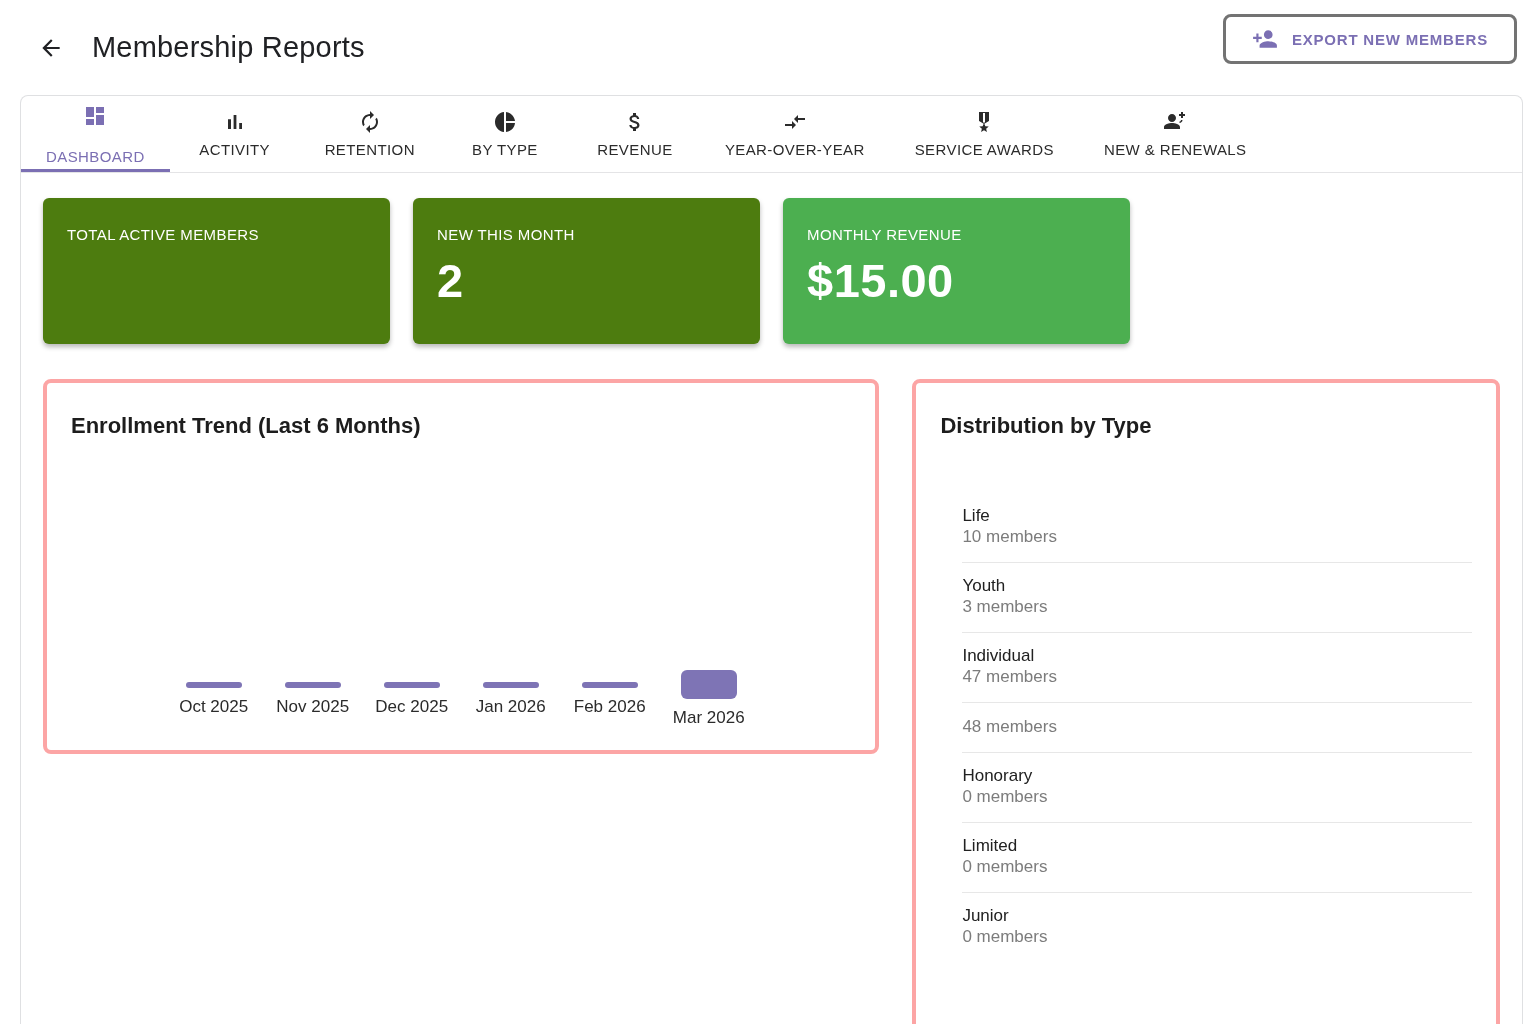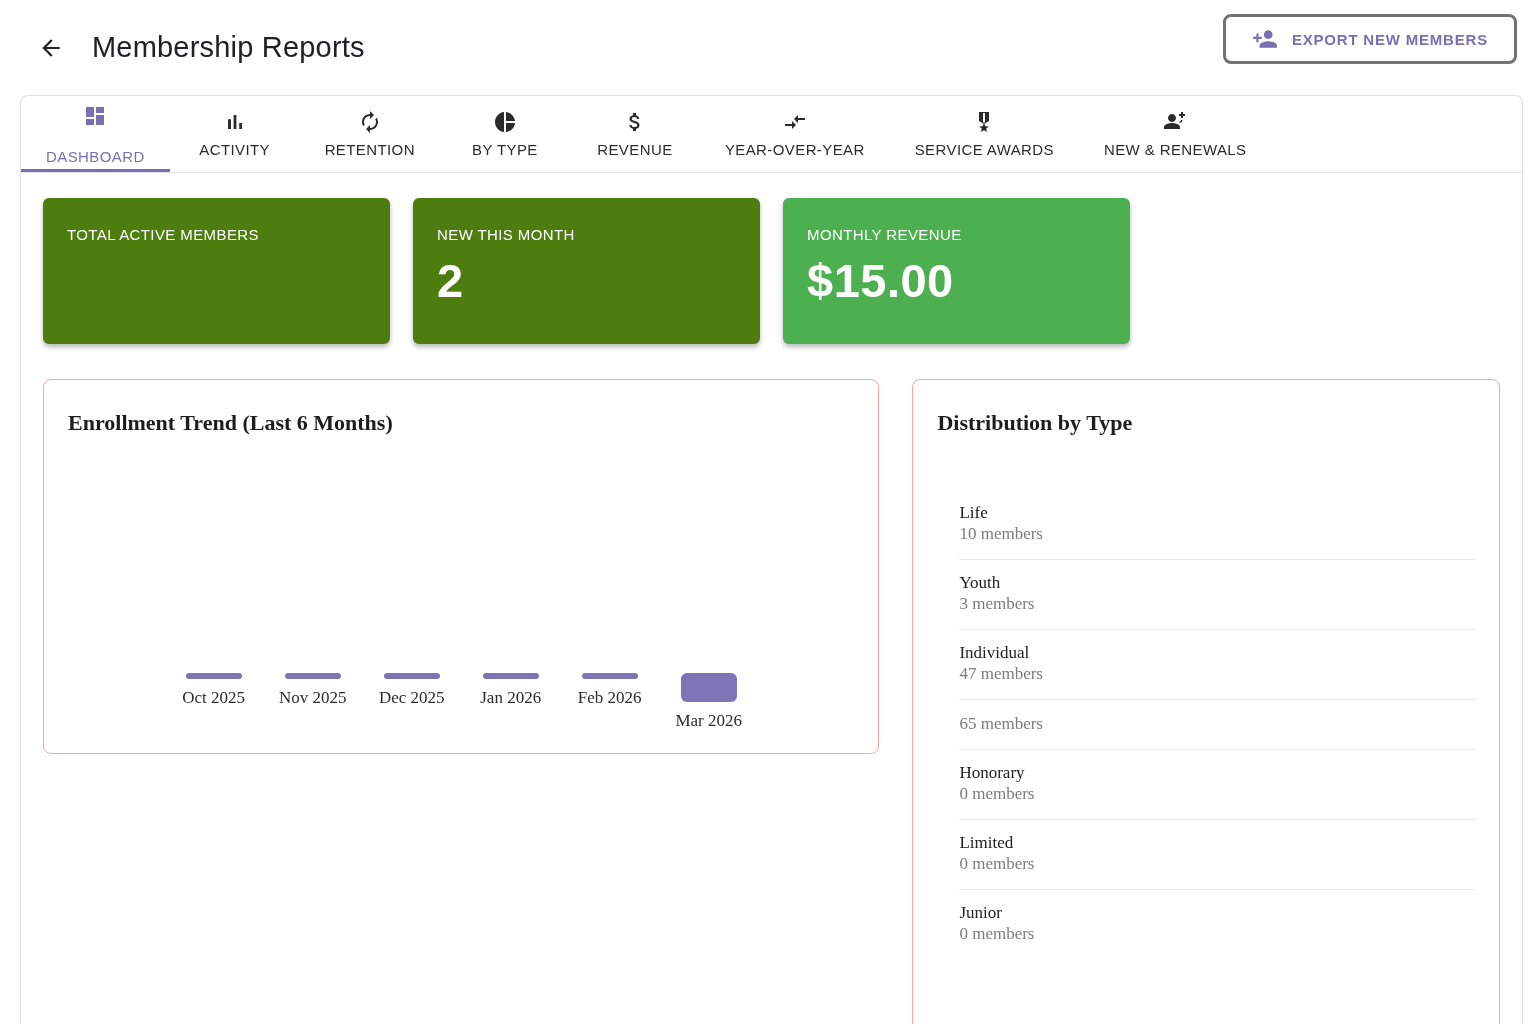--- a/index.html
+++ b/index.html
@@ -49,26 +49,26 @@
   .cards { display:flex; gap:23px; padding:25px 22px 0; }
   .stat-card {
     width:347px; height:146px; border-radius:6px; padding:28px 24px;
     color:#fff; box-shadow:0 3px 5px rgba(0,0,0,0.28);
   }
   .stat-label { font-size:15px; font-weight:500; letter-spacing:0.4px; }
   .stat-value { font-size:47px; font-weight:700; margin-top:10px; letter-spacing:0.5px; }
 
   
   .panels { display:flex; gap:33px; padding:35px 22px 0; align-items:flex-start; }
-  .panel { background:#fff; border:1px solid #fca5a5; border-radius:8px;font-family:Liberation Serif, serif; }
+  .panel { background:#fff; border:4px solid #fca5a5; border-radius:8px; }
   .panel-title { font-size:22px; font-weight:700; color:#1d1d1d; }
 
   .enroll-panel { width:837px; height:375px; padding:30px 24px 24px; position:relative; }
   .chart { position:absolute; left:24px; right:24px; bottom:22px; }
-  .chart-cols { display:flex; justify-content:center; align-items:flex-start; }
+  .chart-cols { display:flex; justify-content:center; align-items:center; }
   .chart-col { width:99px; display:flex; flex-direction:column; align-items:center; justify-content:flex-end; }
   .bar { width:56px; background:#7e74b5; border-radius:5px; }
   .col-label { margin-top:9px; font-size:17px; color:#2b2b2b; white-space:nowrap; }
 
   .dist-panel { width:588px; height:720px; padding:30px 24px 24px; }
   .dist-list { margin-top:54px; padding-left:22px; }
   .dist-row { padding:13px 0 15px; border-bottom:1px solid #e7e7e7; }
   .dist-row:last-child { border-bottom:none; }
   .dist-name { font-size:17px; font-weight:500; color:#212121; }
   .dist-count { font-size:17px; color:#7c7c7c; margin-top:1px; }
@@ -201,21 +201,21 @@
           </div>
           <div class="dist-row">
             <div class="dist-name">Youth</div>
             <div class="dist-count">3 members</div>
           </div>
           <div class="dist-row">
             <div class="dist-name">Individual</div>
             <div class="dist-count">47 members</div>
           </div>
           <div class="dist-row">
-            <div class="dist-count">65 members</div>
+            <div class="dist-count">48 members</div>
           </div>
           <div class="dist-row">
             <div class="dist-name">Honorary</div>
             <div class="dist-count">0 members</div>
           </div>
           <div class="dist-row">
             <div class="dist-name">Limited</div>
             <div class="dist-count">0 members</div>
           </div>
           <div class="dist-row">

